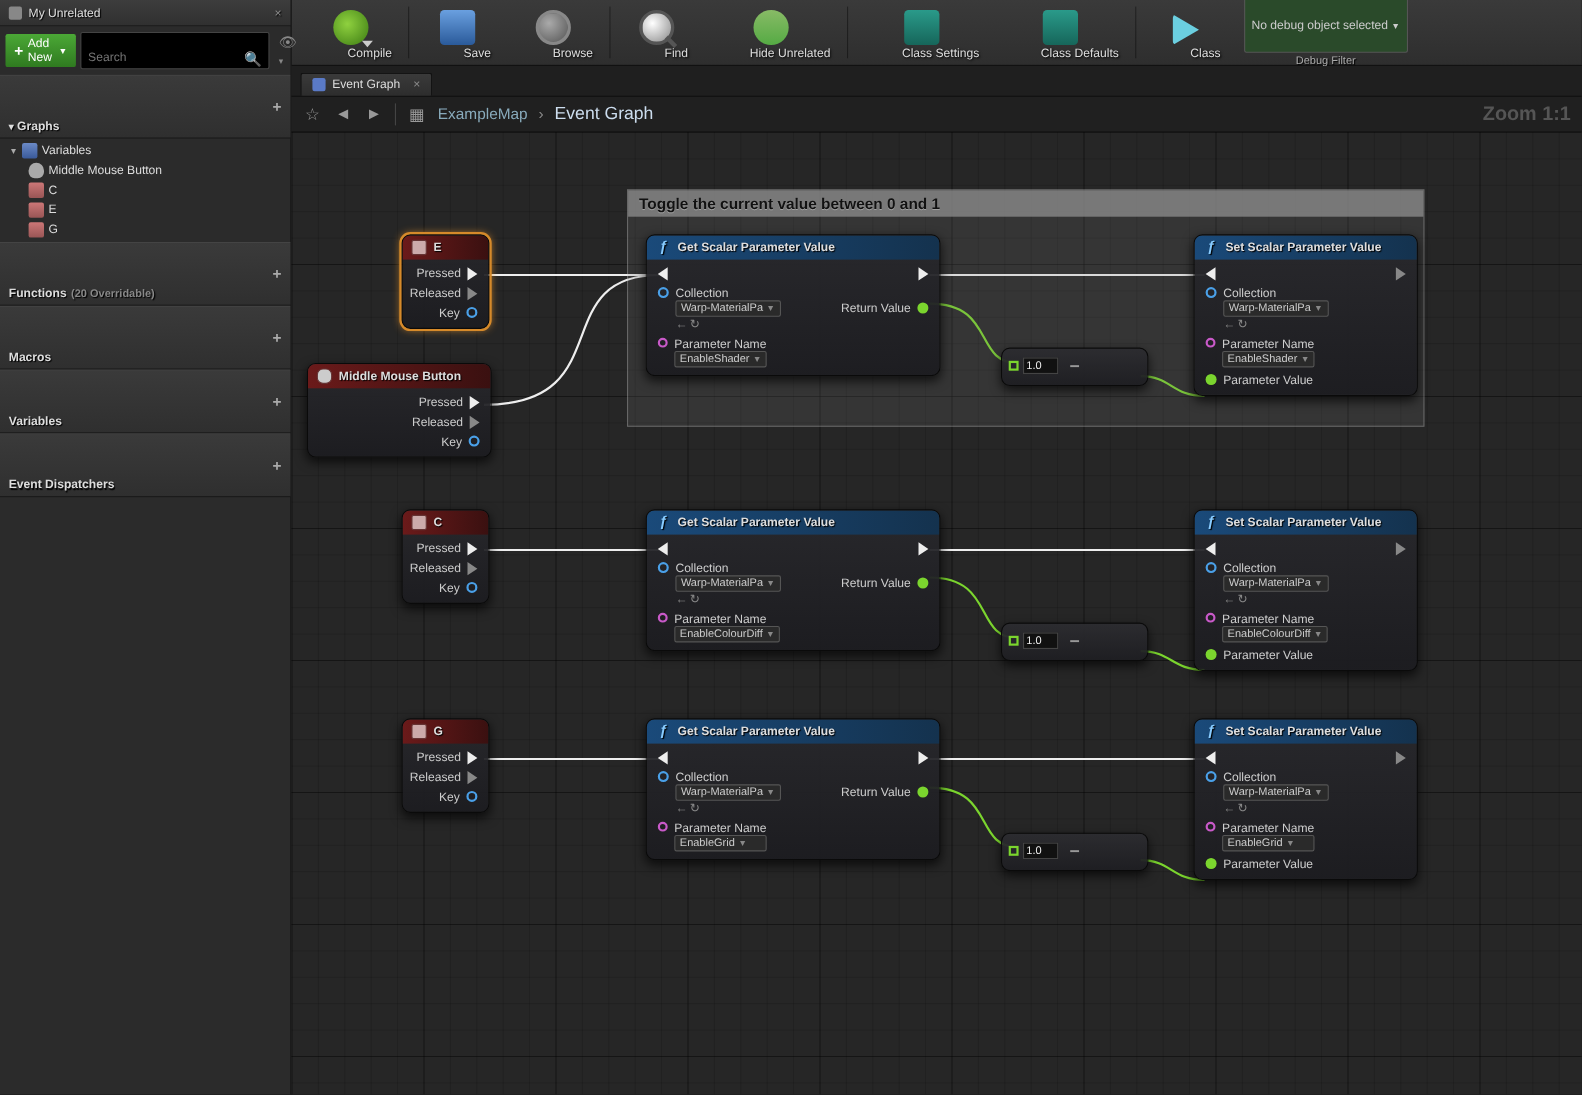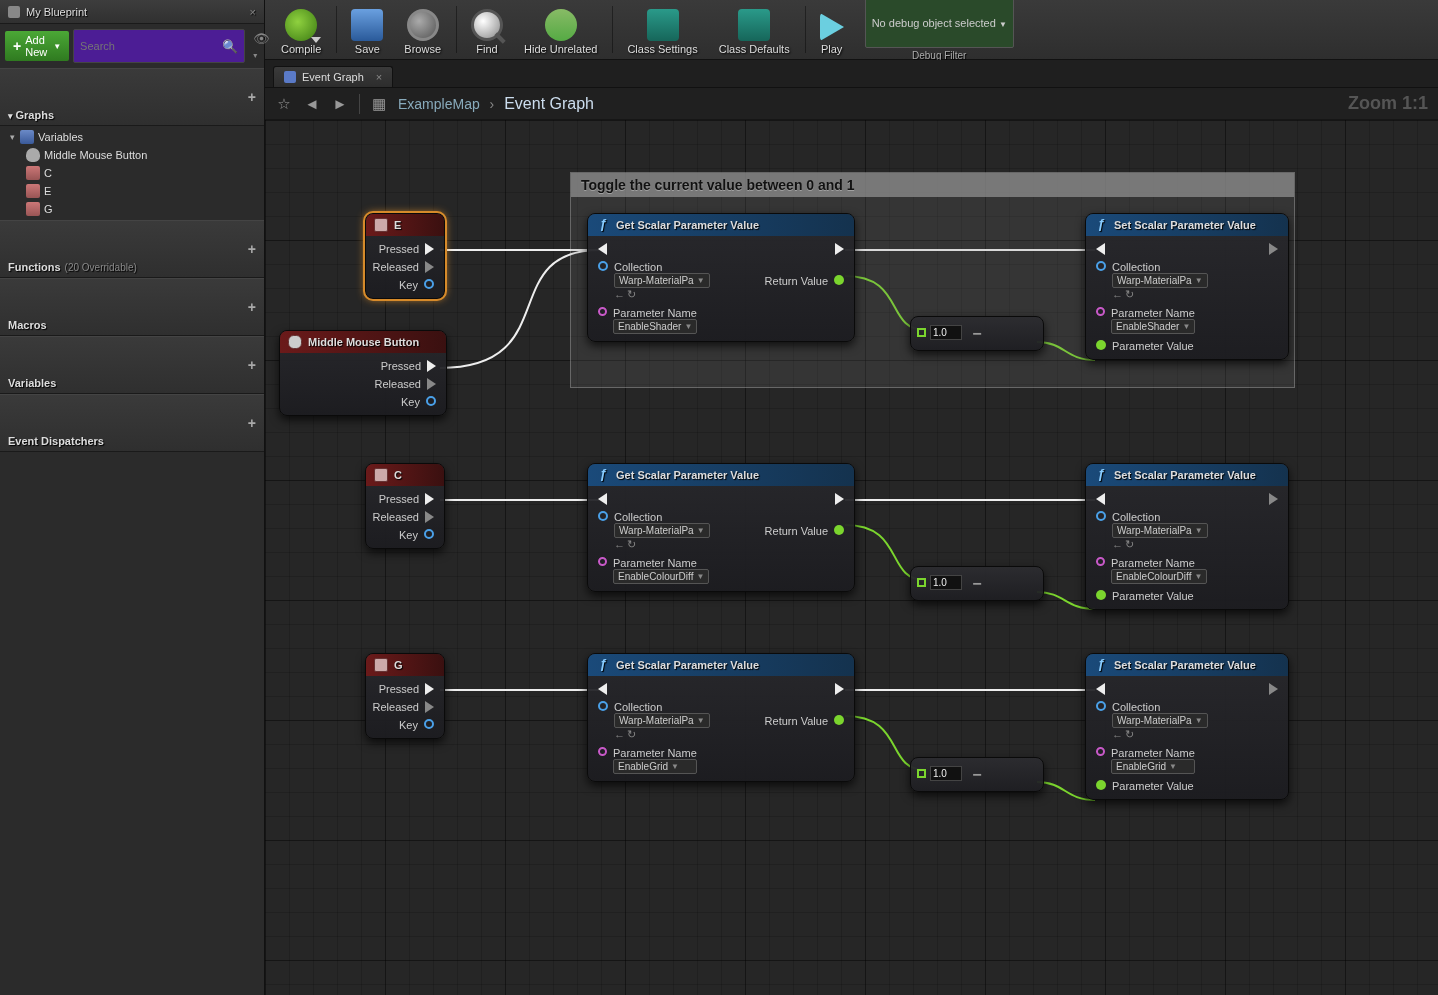--- a/index.html
+++ b/index.html
@@ -2,21 +2,21 @@
 <html><head>
 <meta charset="utf-8">
 <style>
 * { box-sizing: border-box; margin: 0; padding: 0; font-family: "Segoe UI", Arial, sans-serif; }
 body { background: #1a1a1a; color: #ddd; font-size: 12px; overflow: hidden; width: 1438px; height: 995px; position: relative; }
 
 
 .toolbar { position: absolute; left: 265px; top: 0; right: 0; height: 60px; background: linear-gradient(#3a3a3a,#2e2e2e); display: flex; align-items: stretch; padding: 0 6px; border-bottom: 1px solid #111; }
 .tool-btn { display: flex; flex-direction: column; align-items: center; justify-content: flex-end; padding: 4px 10px 4px; cursor: pointer; border-right: 1px solid transparent; }
 .tool-btn .ticon { width: 32px; height: 32px; background: #666; border-radius: 4px; margin-bottom: 2px; }
-.tool-btn span { font-size: 11px; color: #ddd; text-shadow: 1px 1px 2px #000; }
+.tool-btn span { font-size: 11px; color: #ddd; text-shadow: 1px 1px 2px #000; margin-left: 35px; }
 .tool-sep { width: 1px; background: rgba(0,0,0,.4); margin: 6px 4px; }
 .ticon.compile { background: radial-gradient(circle at 40% 40%, #8fd13f, #3b7a12); border-radius: 50%; position:relative;}
 .ticon.compile::after{content:"";position:absolute;right:-4px;bottom:-2px;border-left:5px solid transparent;border-right:5px solid transparent;border-top:6px solid #ccc;}
 .ticon.save { background: linear-gradient(#6aa0e0,#2a5a9a); border-radius: 4px; }
 .ticon.browse { background: radial-gradient(circle at 35% 35%, #aaa, #555); border-radius: 50%; border:3px solid #888;}
 .ticon.find { background: radial-gradient(circle at 35% 35%, #fff, #888); border-radius: 50%; border:3px solid #555; position:relative;}
 .ticon.find::after{content:"";position:absolute;width:4px;height:12px;background:#555;right:-2px;bottom:-6px;transform:rotate(-45deg);}
 .ticon.hide { background: linear-gradient(#8b6,#5a4); border-radius:50%; }
 .ticon.class { background: linear-gradient(#2a9a8a,#16665a); border-radius:4px; }
 .ticon.play { width:0;height:0;background:none;border-left:24px solid #6bcfe0;border-top:14px solid transparent;border-bottom:14px solid transparent;margin-top:4px;}
@@ -24,27 +24,27 @@
 .debug-sel { background:#2a4a2a; border:1px solid #555; color:#ccc; padding:18px 6px; font-size:11px; border-radius:2px; }
 .debug-lbl { font-size:10px; color:#aaa; text-align:center; margin-top:2px; text-shadow:1px 1px 1px #000;}
 
 
 .left { position:absolute; left:0; top:0; width:265px; bottom:0; background:#2b2b2b; border-right:1px solid #111;}
 .lp-tab { display:flex; align-items:center; height:24px; padding:0 8px; background:linear-gradient(#3d3d3d,#303030); border-bottom:1px solid #1a1a1a; font-size:11px; color:#ddd; text-shadow:1px 1px 1px #000;}
 .lp-tab .x { margin-left:auto; color:#888;}
 .lp-addrow { display:flex; align-items:center; padding:5px; gap:4px; background:#2b2b2b;}
 .add-btn { background:linear-gradient(#4ba836,#2f7a20); color:#fff; font-size:11px; padding:3px 8px; border-radius:2px; display:flex; align-items:center; gap:4px; cursor:pointer;}
 .add-btn .plus { font-weight:bold; font-size:14px; line-height:10px;}
-.search { flex:1; background:#4c1d95; border:1px solid #444; border-radius:2px; height:22px; display:flex; align-items:center; padding:16px 6px;}
+.search { flex:1; background:#000000; border:1px solid #444; border-radius:2px; height:22px; display:flex; align-items:flex-start; padding:16px 6px;}
 .search input { flex:1; background:transparent; border:none; color:#ccc; font-size:11px; outline:none;}
 .search .sicon { color:#888; font-size:13px;}
 .eye { color:#888; font-size:13px; padding:0 4px;}
 .lp-cat { display:flex; align-items:center; justify-content:space-between; padding:4px 8px; background:linear-gradient(#3a3a3a,#2f2f2f); border-top:1px solid #444; border-bottom:1px solid #1a1a1a; cursor:pointer;}
 .lp-cat .title { font-size:11px; font-weight:bold; color:#ddd; text-shadow:1px 1px 1px #000;margin-top:36px;}
-.lp-cat .sub { font-size:10px; color:#888; margin-left:4px; font-weight:normal;}
+.lp-cat .sub { font-size:10px; color:#888; margin-left:4px; font-weight:bold;}
 .lp-cat .plus { color:#aaa; font-size:14px; font-weight:bold;}
 .lp-tree { padding:2px 0;}
 .tree-row { display:flex; align-items:center; padding:2px 4px 2px 10px; font-size:11px; color:#ddd; cursor:pointer;}
 .tree-row.depth1 { padding-left:26px;}
 .tree-row .exp { width:10px; color:#aaa; font-size:9px;}
 .tree-row .nicon { width:14px; height:14px; margin-right:4px; background:#5a5a7a; border-radius:2px;}
 .nicon.graph { background:linear-gradient(#6b8ac7,#3a5a9a);}
 .nicon.mouse { background:#aaa; border-radius:50% 50% 40% 40%;}
 .nicon.key { background:linear-gradient(#c77,#955);}
 
@@ -147,32 +147,32 @@
       <div class="ticon class"></div>
       <span>Class Settings</span>
     </div>
   <div class="tool-btn">
       <div class="ticon class"></div>
       <span>Class Defaults</span>
     </div>
   <div class="tool-sep"></div>
   <div class="tool-btn">
       <div class="ticon play"></div>
-      <span>Play</span>
+      <span>Class</span>
     </div>
   <div class="debug-box">
     <div class="debug-sel"><span>No debug object selected</span> <span style="font-size:8px;">▼</span></div>
     <div class="debug-lbl">Debug Filter</div>
   </div>
 </div>
 
 <div class="left">
   <div class="lp-tab">
     <span style="width:12px;height:12px;background:#888;margin-right:6px;border-radius:2px;"></span>
-    <span>My Blueprint</span>
+    <span>My Unrelated</span>
     <span class="x">×</span>
   </div>
   <div class="lp-addrow">
     <div class="add-btn">
         <span class="plus">+</span>
         <span>Add New</span>
         <span style="font-size:8px;margin-left:2px;">▼</span>
       </div>
     <div class="search">
       <input placeholder="Search" style="">

